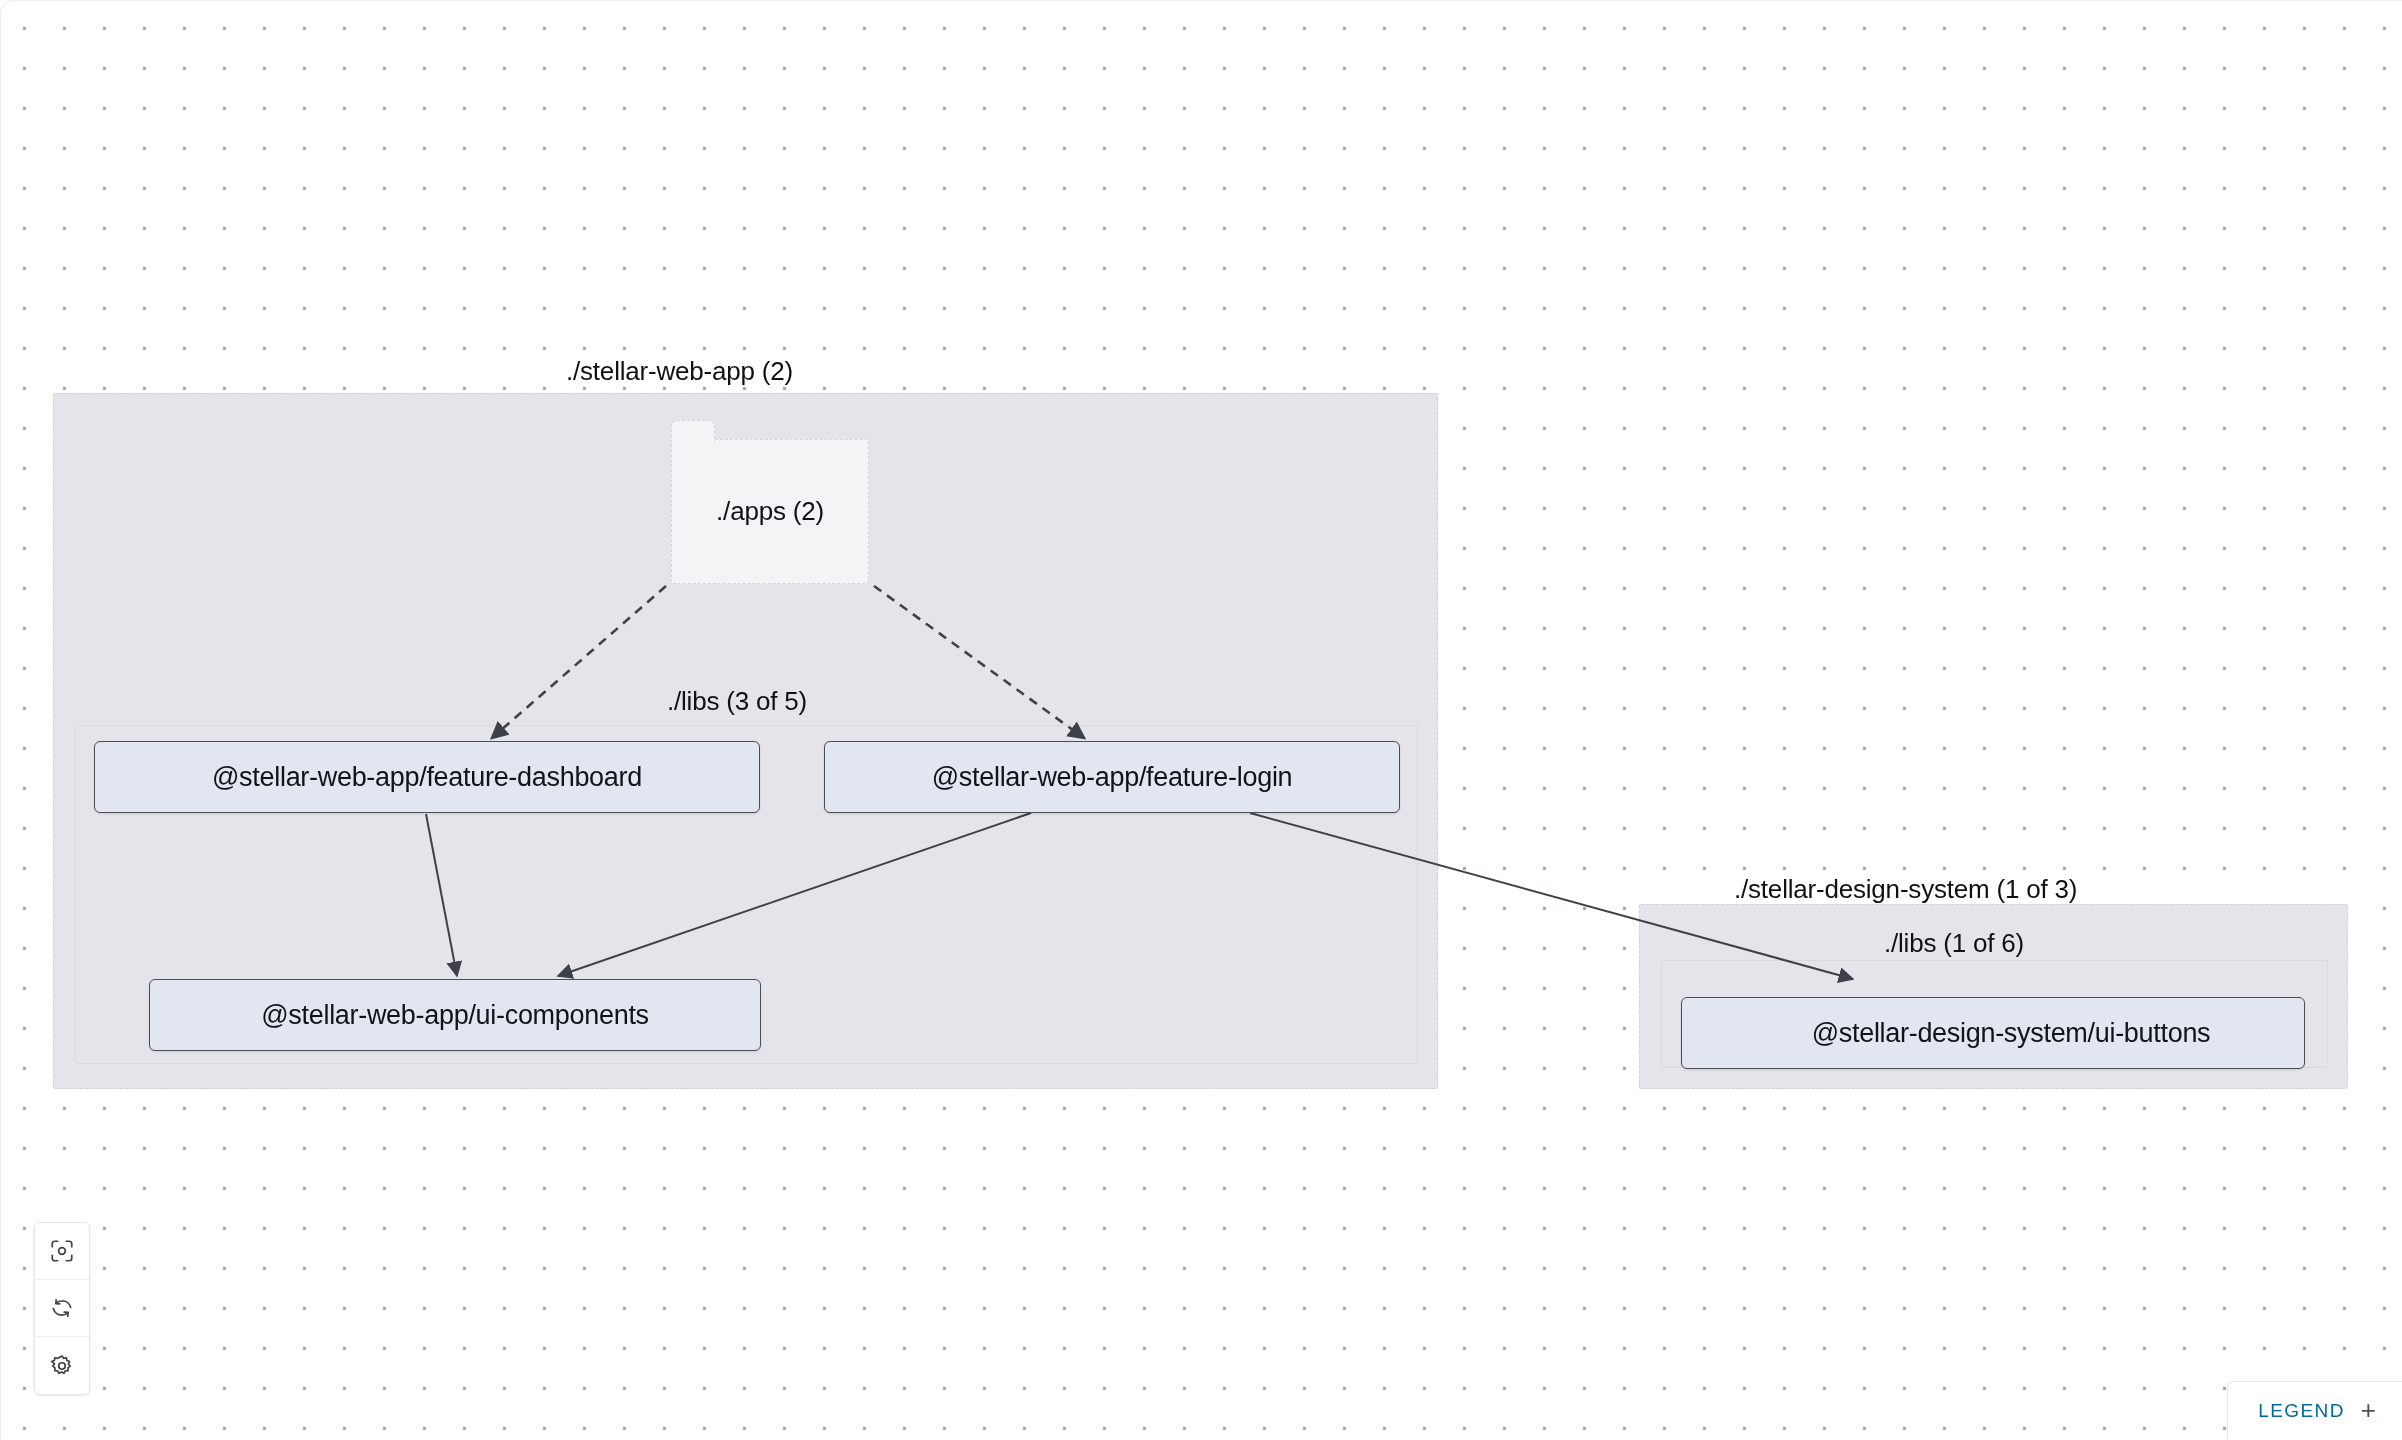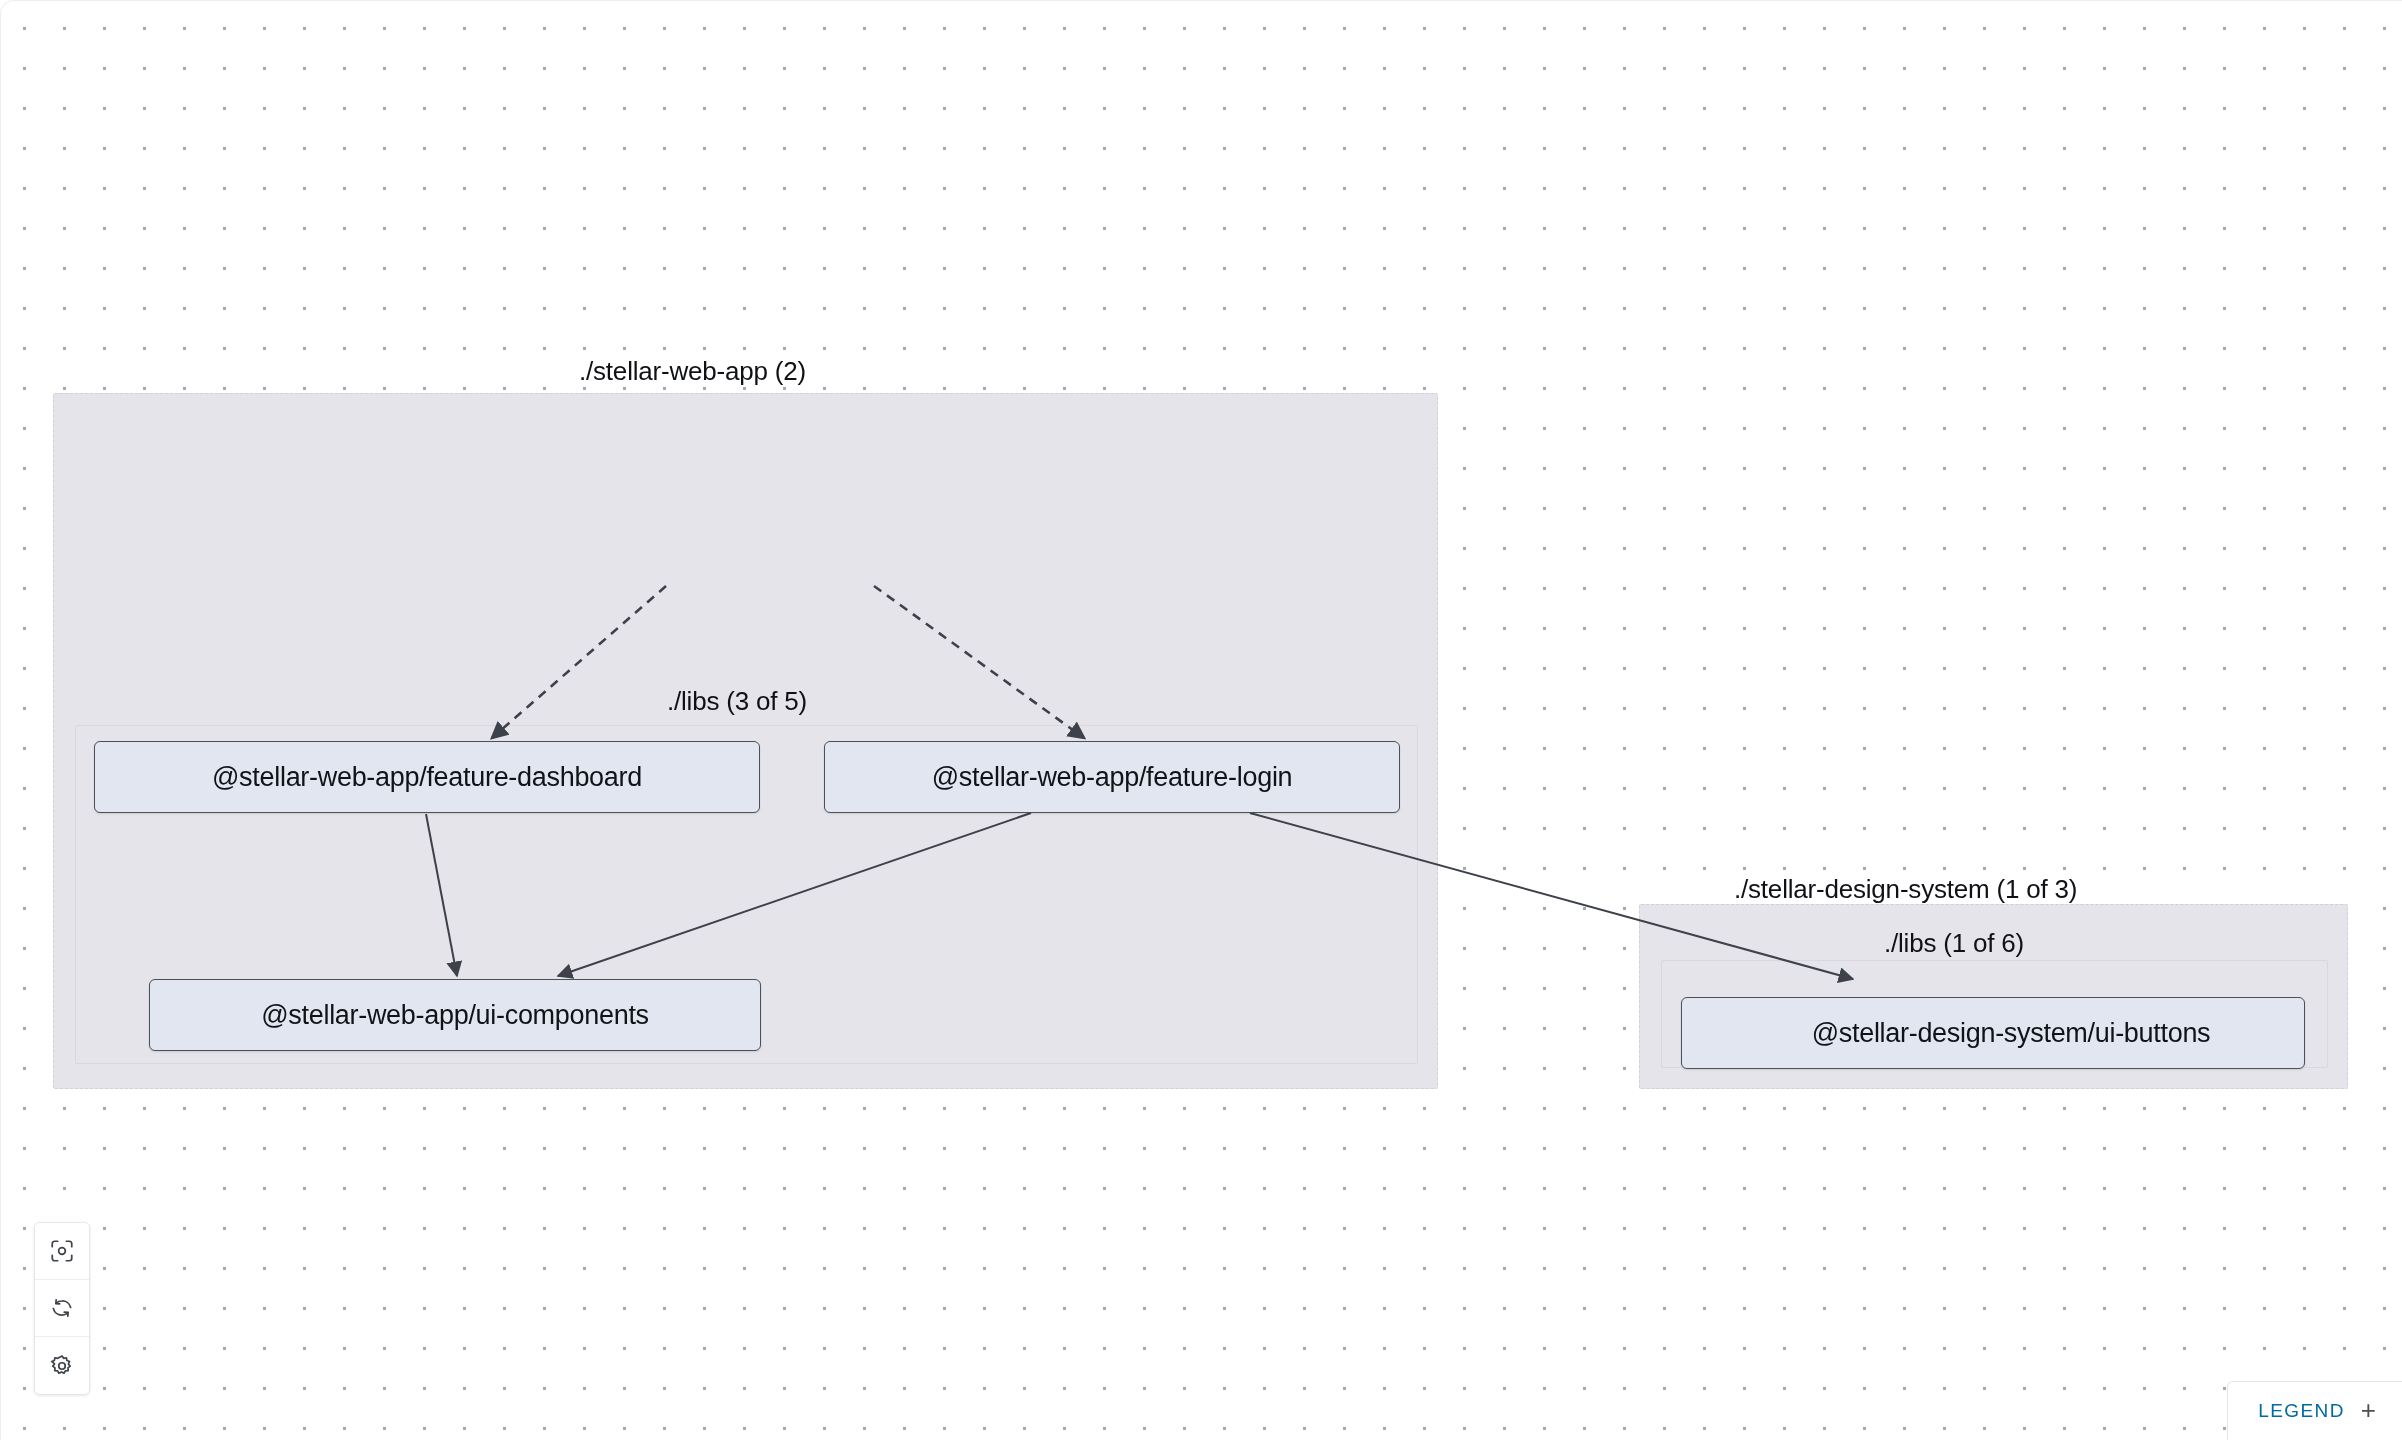--- a/index.html
+++ b/index.html
@@ -158,38 +158,42 @@
     color: #4b5058;
     line-height: 1;
     margin-top: -2px;
   }
 </style>
 </head>
 <body>
 
 <div id="canvas">
 
-  <div class="group-label" style="left:565px; top:357px;margin-left:13px;">./stellar-web-app (2)</div>
+  <div class="group-label" style="left:565px; top:357px;">./stellar-web-app (2)</div>
 
   <div class="group" style="left:52px; top:392px; width:1385px; height:696px;">
 
     <div class="group-inner" style="left:21px; top:331px; width:1343px; height:339px;"></div>
   </div>
 
   <div class="group-label" style="left:666px; top:687px;">./libs (3 of 5)</div>
 
   <div class="group-label" style="left:1733px; top:875px;">./stellar-design-system (1 of 3)</div>
 
   <div class="group" style="left:1638px; top:903px; width:709px; height:185px;">
 
     <div class="group-inner" style="left:21px; top:55px; width:667px; height:108px;"></div>
   </div>
 
   <div class="group-label" style="left:1883px; top:929px;">./libs (1 of 6)</div>
 
+  <div class="folder" style="left:670px; top:438px; width:198px; height:145px;">
+    <div class="folder-tab"></div>
+    <div class="folder-label" style="top:56px;">./apps (2)</div>
+  </div>
 
   <svg id="edges">
     <defs>
       <marker id="arrow-dashed" viewBox="0 0 10 10" refX="8.5" refY="5" markerWidth="7" markerHeight="7" orient="auto-start-reverse">
         <path d="M 0 0 L 10 5 L 0 10 z" fill="#3d4149"></path>
       </marker>
       <marker id="arrow-solid" viewBox="0 0 10 10" refX="9" refY="5" markerWidth="8" markerHeight="8" orient="auto-start-reverse">
         <path d="M 0 0 L 10 5 L 0 10 z" fill="#3d4149"></path>
       </marker>
     </defs>

